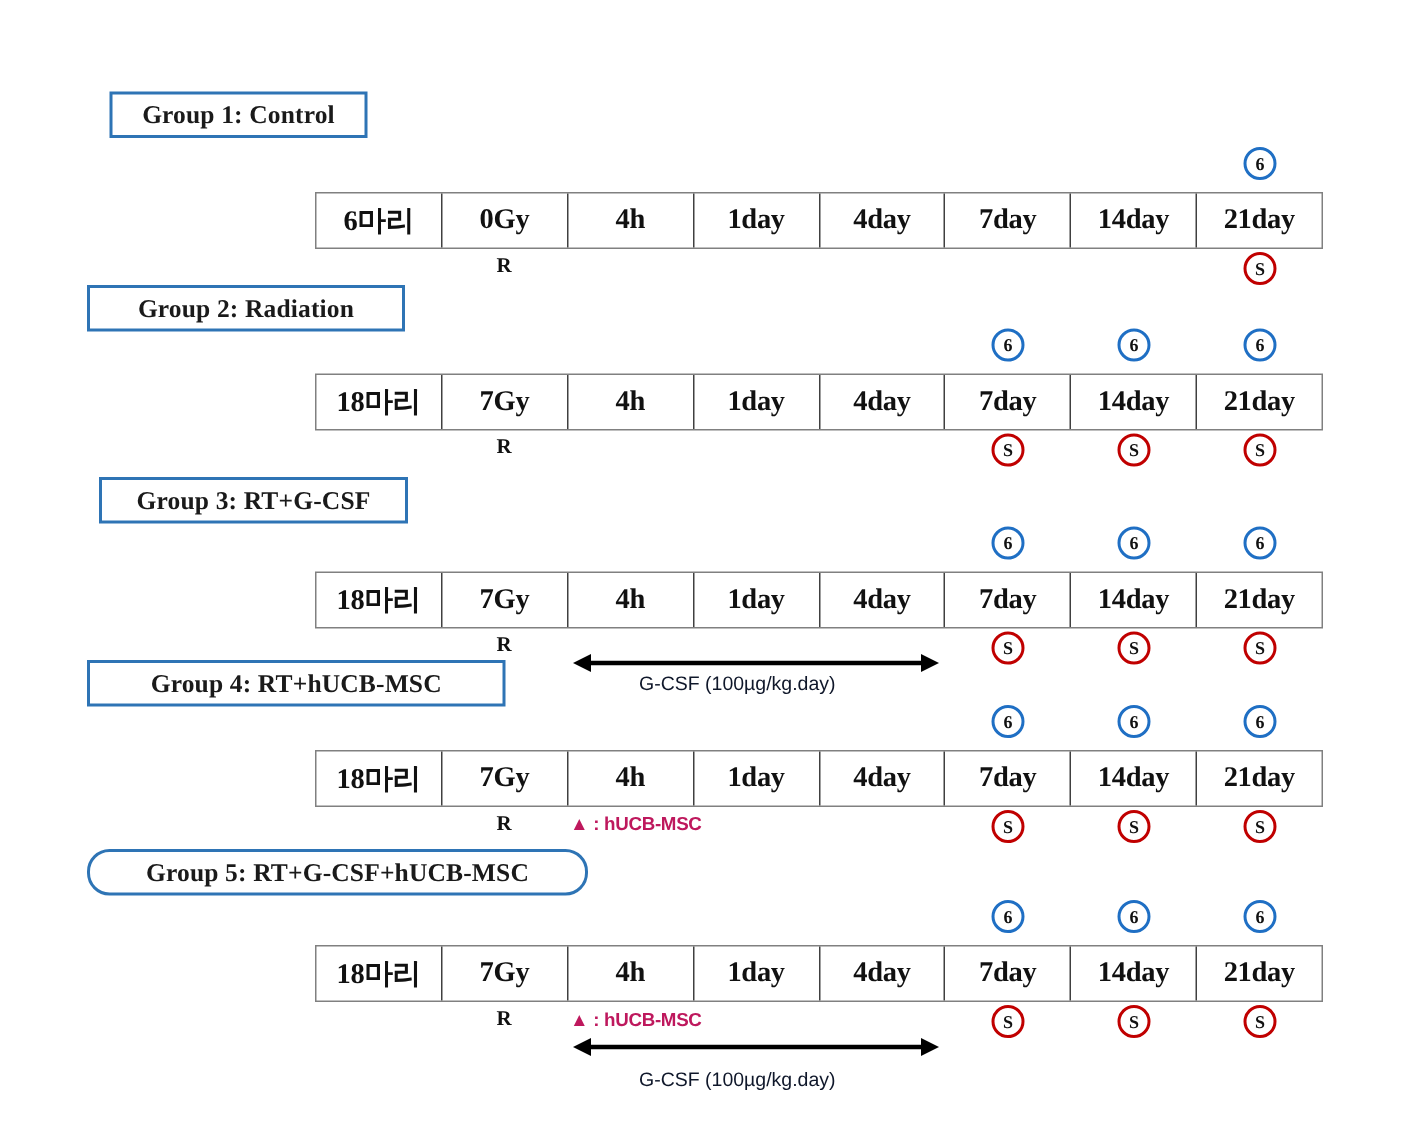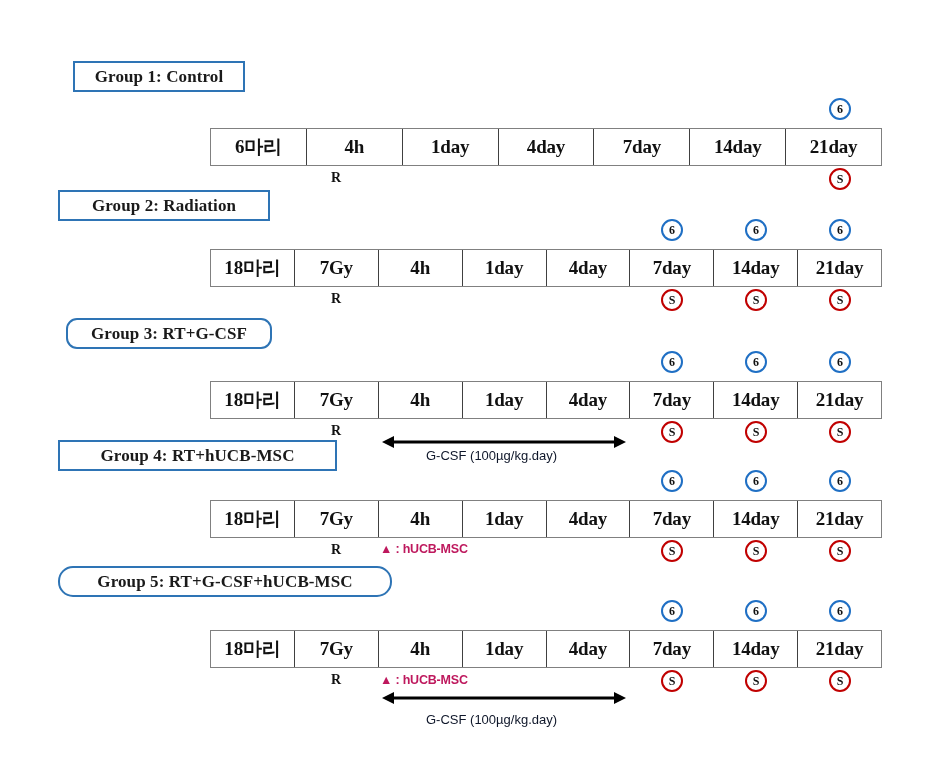--- a/index.html
+++ b/index.html
@@ -127,20 +127,21 @@
     white-space: nowrap;
   }
 </style>
 </head>
 <body>
 
 <div id="diagram">
     <div class="group-header" style="left: 58px; top: 61px; width: 172px; margin-left: 15px;">Group 1: Control</div>
     <div class="timeline" style="top: 128px;">
       <div class="tl-cell">6마리</div>
+      <div class="tl-cell">0Gy</div>
       <div class="tl-cell">4h</div>
       <div class="tl-cell">1day</div>
       <div class="tl-cell">4day</div>
       <div class="tl-cell">7day</div>
       <div class="tl-cell">14day</div>
       <div class="tl-cell">21day</div>
     </div>
     <div class="r-label" style="left: 331px; top: 170px;">R</div>
     <div class="marker-circle marker-blue" style="left: 829px; top: 98px;">6</div>
     <div class="marker-circle marker-red" style="left: 829px; top: 168px;">S</div>
@@ -155,21 +156,21 @@
       <div class="tl-cell">14day</div>
       <div class="tl-cell">21day</div>
     </div>
     <div class="r-label" style="left: 331px; top: 291px;">R</div>
     <div class="marker-circle marker-blue" style="left: 661px; top: 219px;">6</div>
     <div class="marker-circle marker-red" style="left: 661px; top: 289px;">S</div>
     <div class="marker-circle marker-blue" style="left: 745px; top: 219px;">6</div>
     <div class="marker-circle marker-red" style="left: 745px; top: 289px;">S</div>
     <div class="marker-circle marker-blue" style="left: 829px; top: 219px;">6</div>
     <div class="marker-circle marker-red" style="left: 829px; top: 289px;">S</div>
-    <div class="group-header" style="left: 66px; top: 318px; width: 206px; border-radius: 11px;">Group 3: RT+G-CSF</div>
+    <div class="group-header" style="left: 66px; top: 318px; width: 206px;">Group 3: RT+G-CSF</div>
     <div class="timeline" style="top: 381px;">
       <div class="tl-cell">18마리</div>
       <div class="tl-cell">7Gy</div>
       <div class="tl-cell">4h</div>
       <div class="tl-cell">1day</div>
       <div class="tl-cell">4day</div>
       <div class="tl-cell">7day</div>
       <div class="tl-cell">14day</div>
       <div class="tl-cell">21day</div>
     </div>

